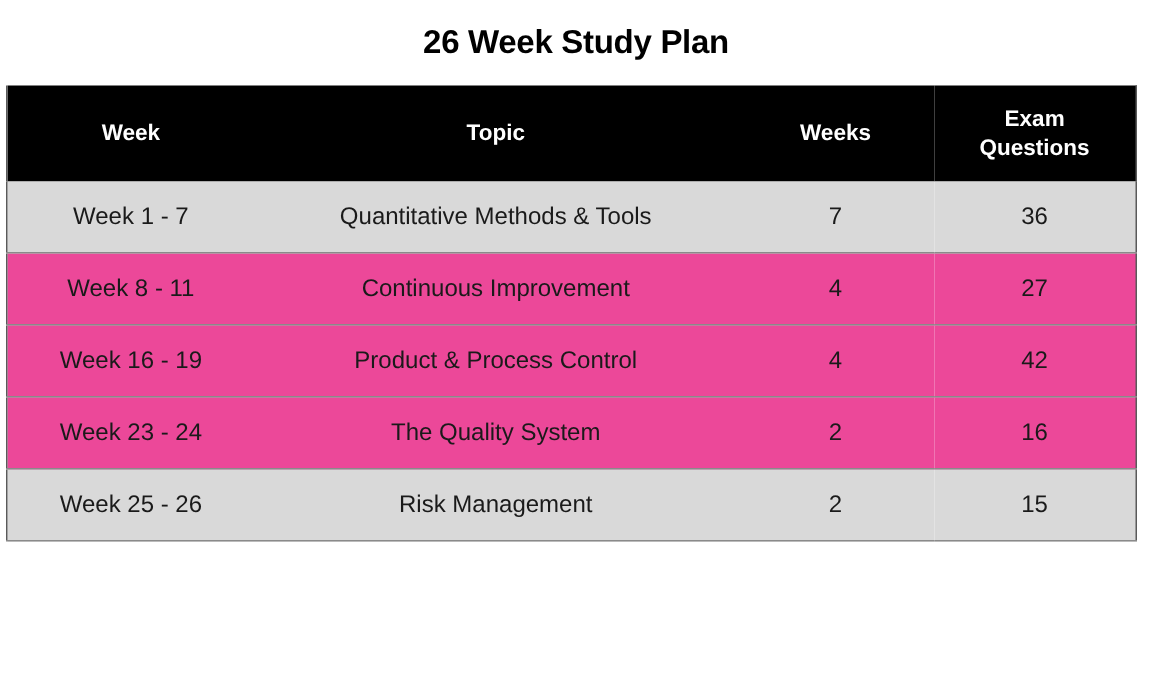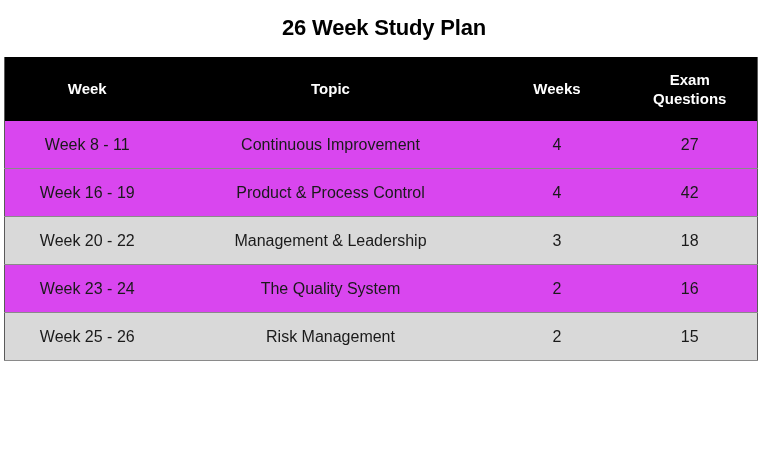--- a/index.html
+++ b/index.html
@@ -72,21 +72,21 @@
     vertical-align: middle;
     padding: 0 4px;
     border-top: 1px solid #8a8a8a;
     border-bottom: 1px solid #8a8a8a;
     white-space: nowrap;
   }
   .study-table tbody tr.row-shaded td {
     background: #d9d9d9;
   }
   .study-table tbody tr.row-plain td {
-    background: #d946ef;
+    background: #ec4899;
   }
   .study-table tbody tr:first-child td {
     border-top: none;
   }
   .cell-topic { font-size: 16px; }
   .cell-week  { font-size: 16px; }
   .cell-num   { font-size: 16px; }
 </style>
 </head>
 <body>
@@ -105,42 +105,42 @@
     <thead>
       <tr>
         <th class="th-week">Week</th>
         <th class="th-topic">Topic</th>
         <th class="th-weeks">Weeks</th>
         <th class="th-exam"><span>Exam</span><br><span>Questions</span></th>
       </tr>
     </thead>
     <tbody>
 
+      <tr class="row-shaded">
+        <td class="cell-week">Week 1 - 7</td>
+        <td class="cell-topic">Quantitative Methods &amp; Tools</td>
+        <td class="cell-num">7</td>
+        <td class="cell-num">36</td>
+      </tr>
 
       <tr class="row-plain">
         <td class="cell-week">Week 8 - 11</td>
         <td class="cell-topic">Continuous Improvement</td>
         <td class="cell-num">4</td>
         <td class="cell-num">27</td>
       </tr>
 
 
       <tr class="row-plain">
         <td class="cell-week">Week 16 - 19</td>
         <td class="cell-topic">Product &amp; Process Control</td>
         <td class="cell-num">4</td>
         <td class="cell-num">42</td>
       </tr>
 
-      <tr class="row-shaded">
-        <td class="cell-week">Week 20 - 22</td>
-        <td class="cell-topic">Management &amp; Leadership</td>
-        <td class="cell-num">3</td>
-        <td class="cell-num">18</td>
-      </tr>
 
       <tr class="row-plain">
         <td class="cell-week">Week 23 - 24</td>
         <td class="cell-topic">The Quality System</td>
         <td class="cell-num">2</td>
         <td class="cell-num">16</td>
       </tr>
 
       <tr class="row-shaded">
         <td class="cell-week">Week 25 - 26</td>

